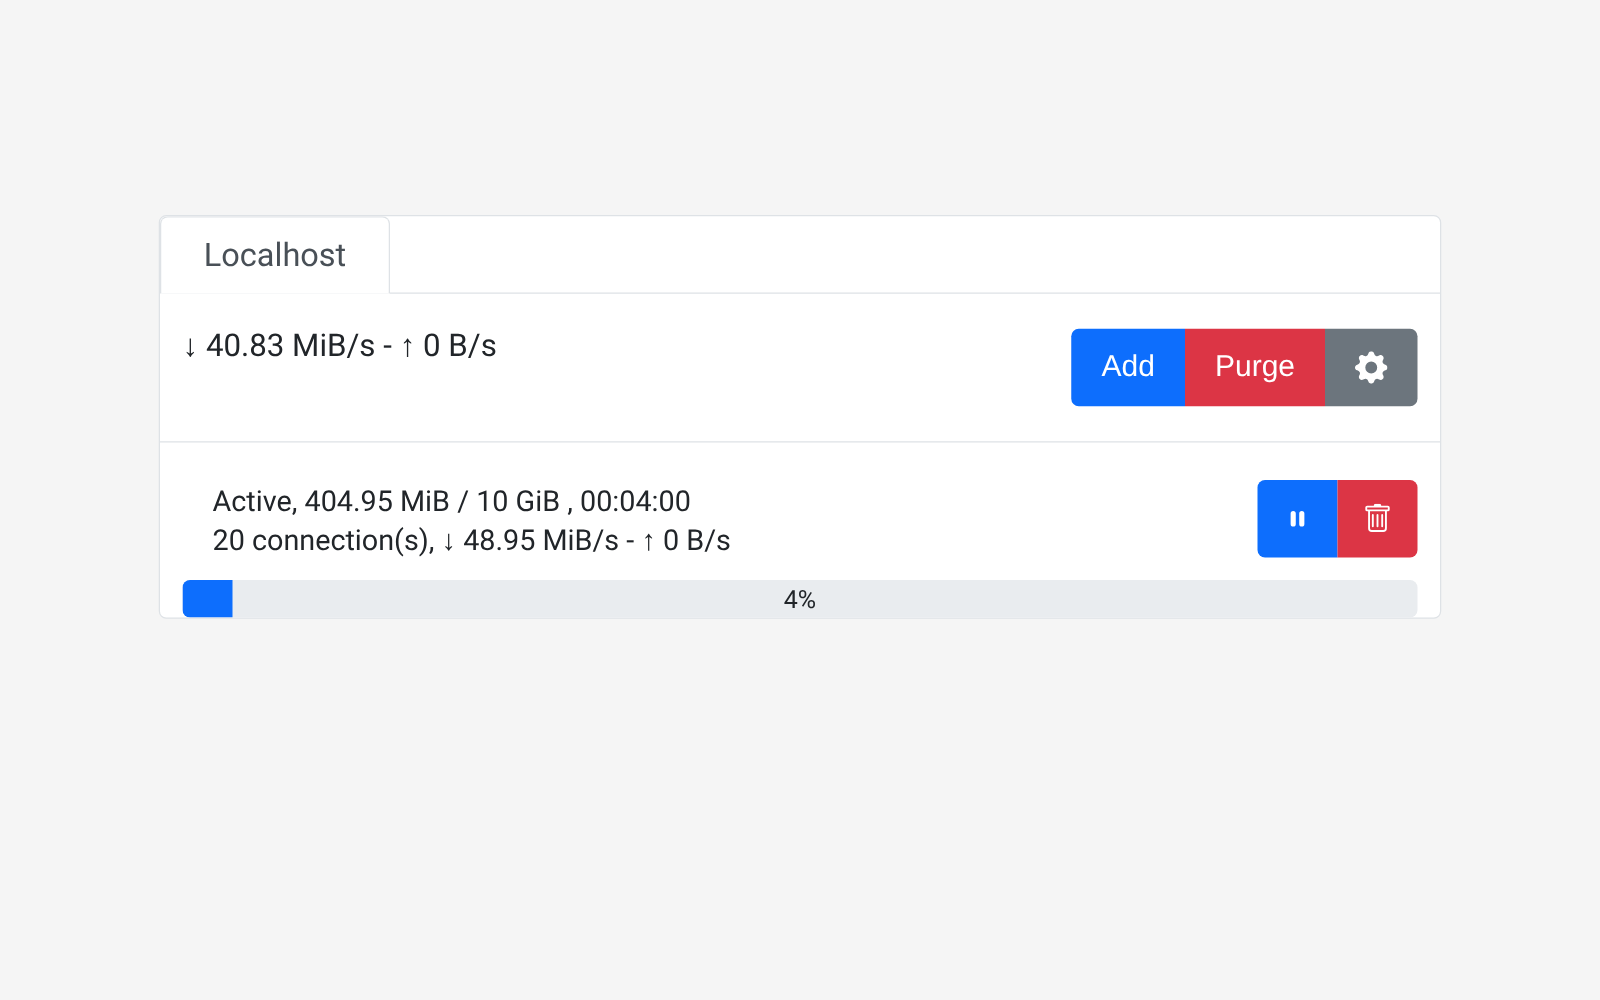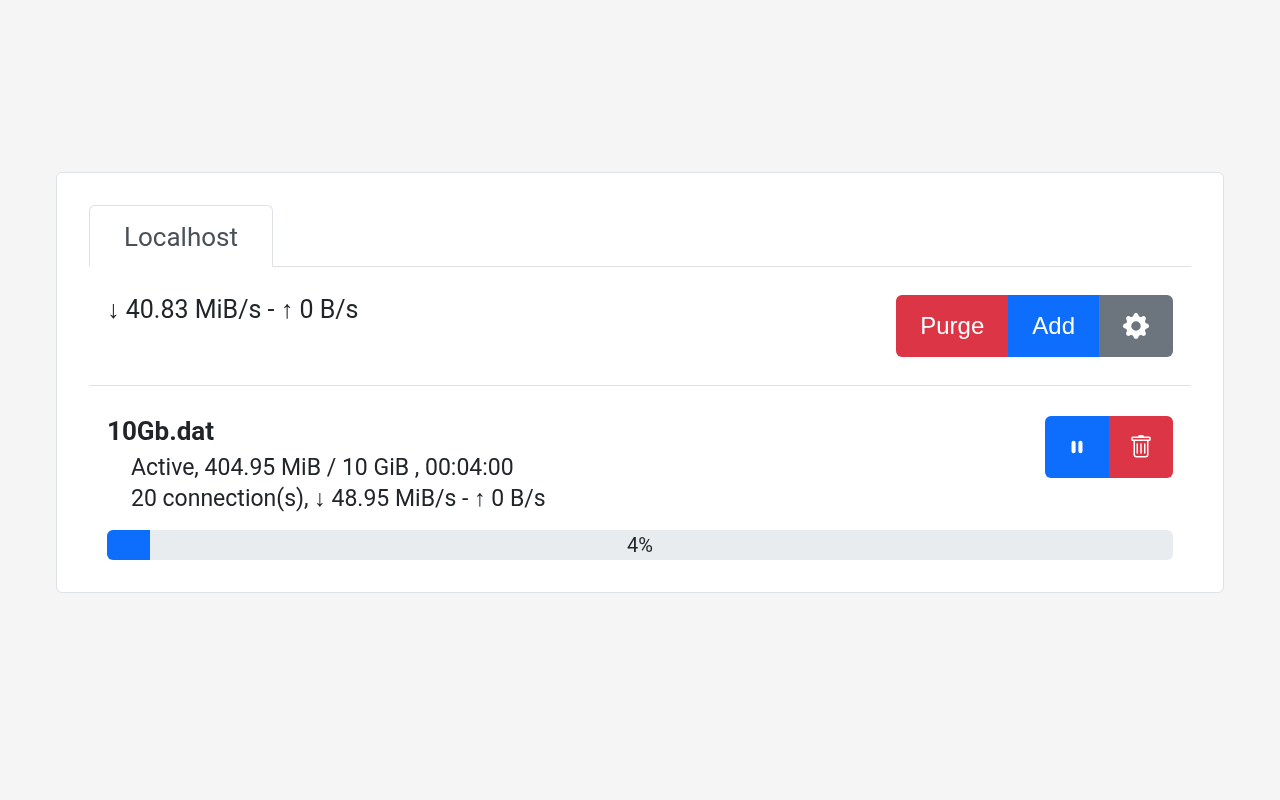--- a/index.html
+++ b/index.html
@@ -1,17 +1,17 @@
 <!DOCTYPE html>
 <html><head>
   <meta charset="utf-8">
   <style>
     *{box-sizing:border-box;margin:0;padding:0}
     body{font-family:-apple-system,BlinkMacSystemFont,"Segoe UI",Roboto,Helvetica,Arial,sans-serif;background:#f5f5f5;width:1280px;height:800px;display:flex;align-items:flex-start;justify-content:center;padding-top:172px}
-    .card{width:1168px;background:#fff;border:1px solid #dee2e6;border-radius:6px;padding:32px}
+    .card{width:1026px;background:#fff;border:1px solid #dee2e6;border-radius:6px;}
     .tabs{display:flex;border-bottom:1px solid #dee2e6}
     .tab{font-size:26px;color:#495057;padding:16px 34px 14px;border:1px solid #dee2e6;border-bottom-color:#fff;border-top-left-radius:6px;border-top-right-radius:6px;margin-bottom:-1px;background:#fff;cursor:pointer}
     .summary-row{display:flex;justify-content:space-between;padding:28px 18px;border-bottom:1px solid #dee2e6}
     .summary-text{font-size:25px;color:#212529}
     .btn-group{display:inline-flex}
     .btn{border:none;cursor:pointer;font-size:24px;color:#fff;display:inline-flex;align-items:center;justify-content:center;height:62px;padding:0 24px}
     .btn:first-child{border-top-left-radius:6px;border-bottom-left-radius:6px}
     .btn:last-child{border-top-right-radius:6px;border-bottom-right-radius:6px}
     .btn-primary{background:#0d6efd}
     .btn-danger{background:#dc3545}
@@ -39,34 +39,33 @@
 
   <div class="summary-row">
     <div class="summary-text">
       <span class="arrow">↓</span>
       <span>40.83 MiB/s</span>
       <span> - </span>
       <span class="arrow">↑</span>
       <span>0 B/s</span>
     </div>
     <div class="btn-group">
+      <button class="btn btn-primary">Add</button>
       <button class="btn btn-danger">Purge</button>
-      <button class="btn btn-primary">Add</button>
       <button class="btn btn-secondary">
         <svg width="26" height="26" viewBox="0 0 16 16" fill="currentColor">
             <path d="M9.405 1.05c-.413-1.4-2.397-1.4-2.81 0l-.1.34a1.464 1.464 0 0 1-2.105.872l-.31-.17c-1.283-.698-2.686.705-1.987 1.987l.169.311c.446.82.023 1.841-.872 2.105l-.34.1c-1.4.413-1.4 2.397 0 2.81l.34.1a1.464 1.464 0 0 1 .872 2.105l-.17.31c-.698 1.283.705 2.686 1.987 1.987l.311-.169a1.464 1.464 0 0 1 2.105.872l.1.34c.413 1.4 2.397 1.4 2.81 0l.1-.34a1.464 1.464 0 0 1 2.105-.872l.31.17c1.283.698 2.686-.705 1.987-1.987l-.169-.311a1.464 1.464 0 0 1 .872-2.105l.34-.1c1.4-.413 1.4-2.397 0-2.81l-.34-.1a1.464 1.464 0 0 1-.872-2.105l.17-.31c.698-1.283-.705-2.686-1.987-1.987l-.311.169a1.464 1.464 0 0 1-2.105-.872l-.1-.34zM8 10.93a2.929 2.929 0 1 1 0-5.86 2.929 2.929 0 0 1 0 5.858z"></path>
           </svg>
       </button>
     </div>
   </div>
 
   <div class="item">
     <div class="item-header">
       <div>
-        <div class="item-title">10Gb.dat</div>
         <div class="item-sub">
           <span>Active</span><span>, </span>
           <span>404.95 MiB</span><span> / </span>
           <span>10 GiB</span><span> , </span>
           <span>00:04:00</span>
         </div>
         <div class="item-sub">
           <span>20</span><span> connection(s), </span>
           <span class="arrow">↓</span>
           <span> </span>

